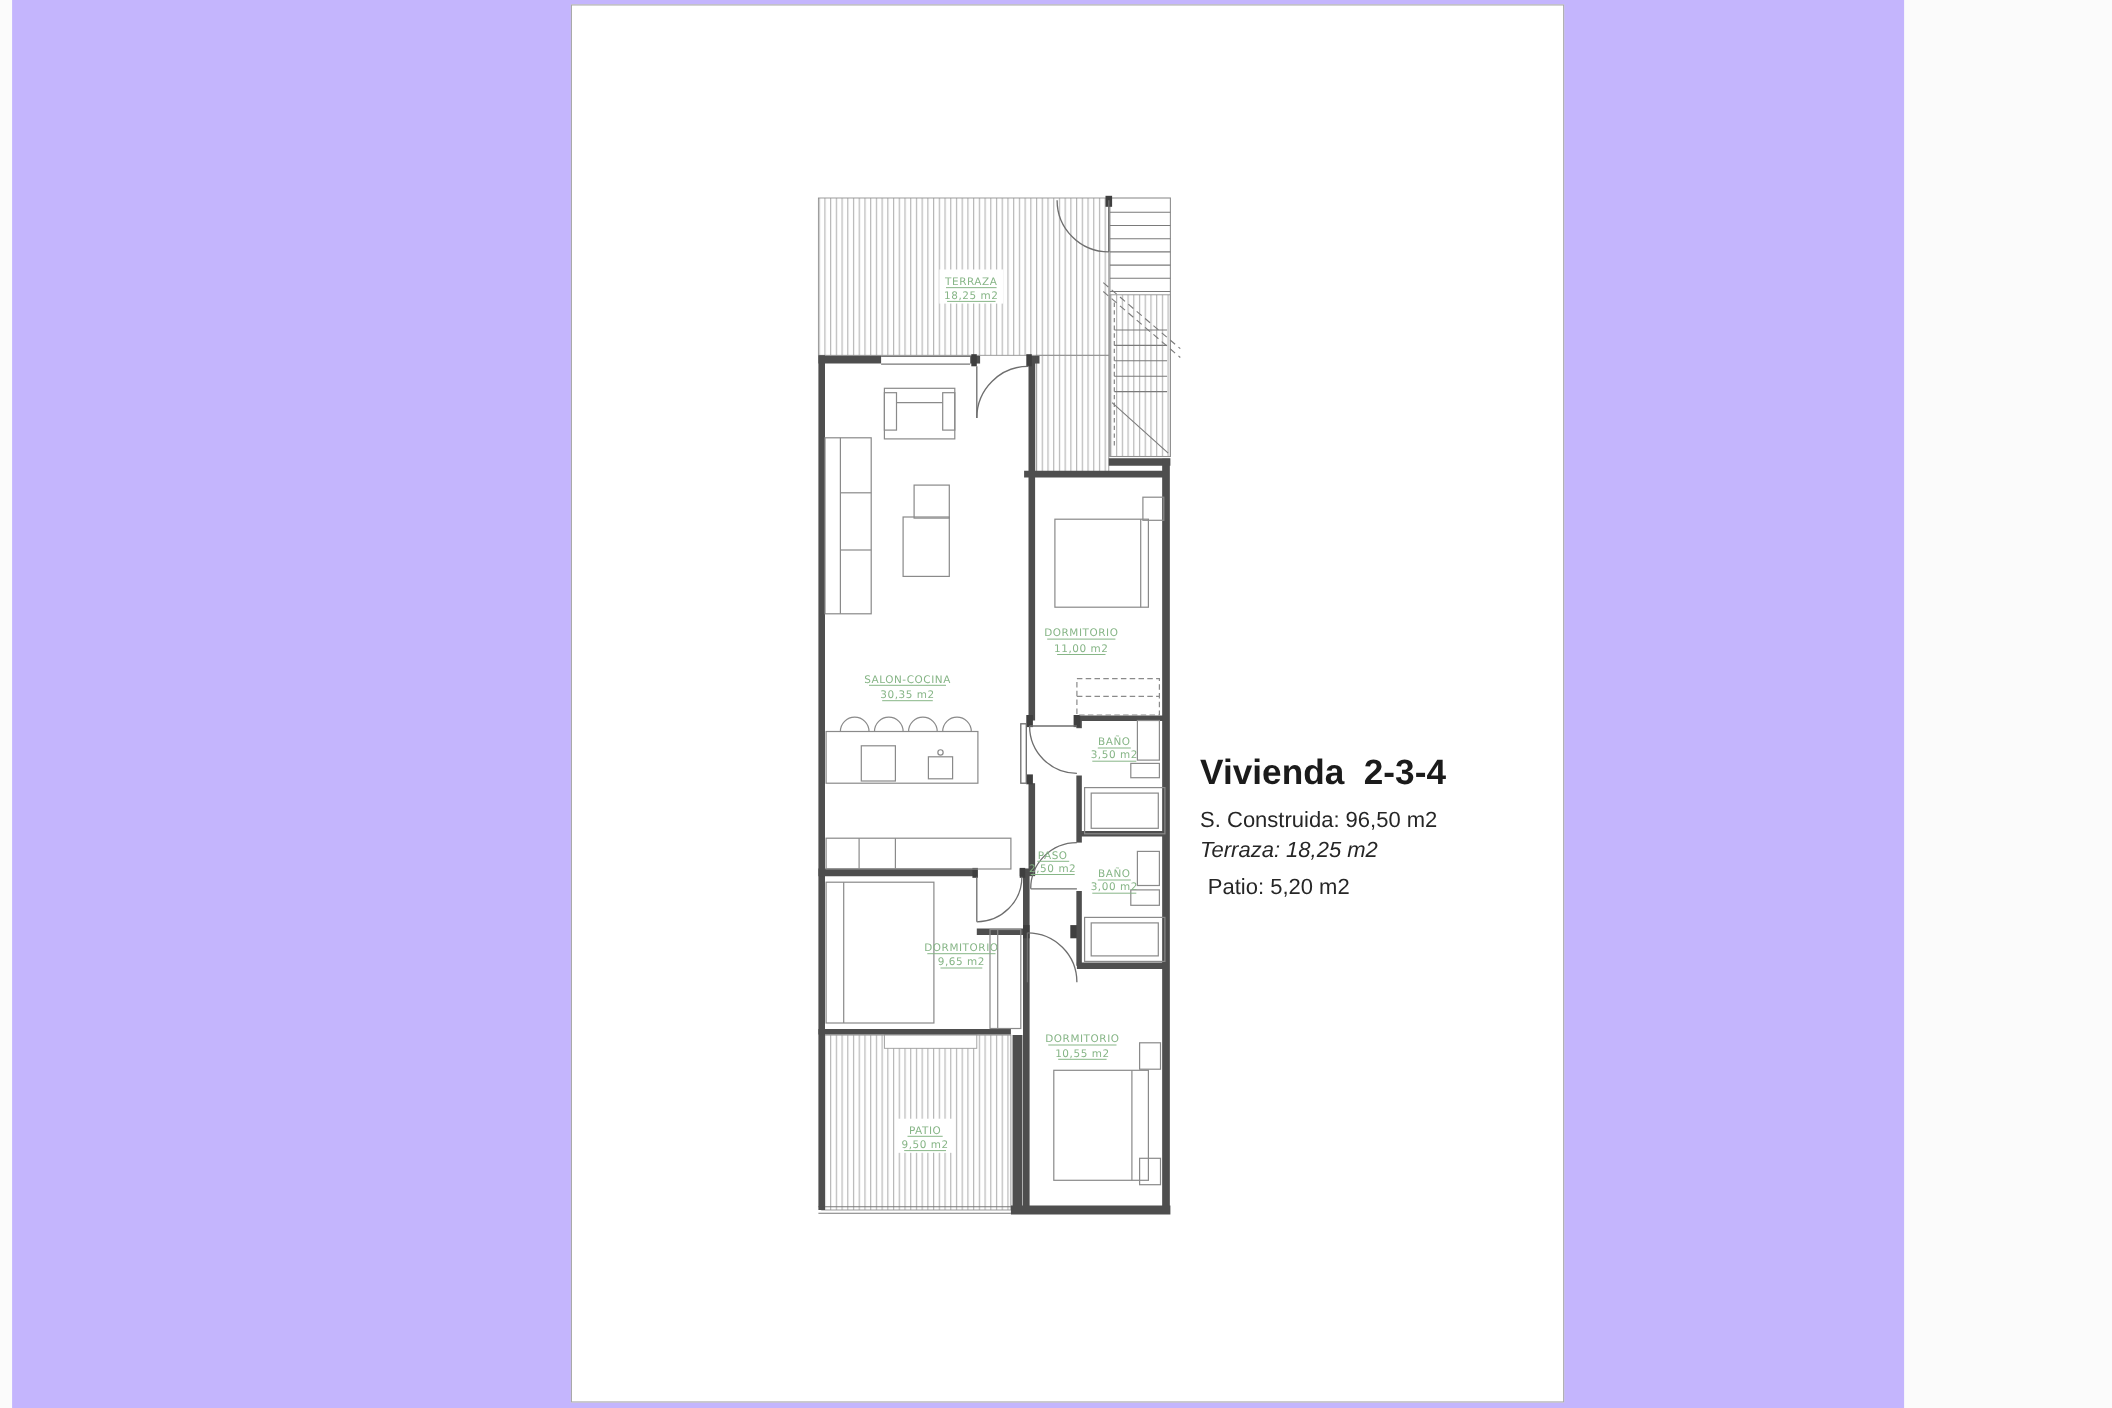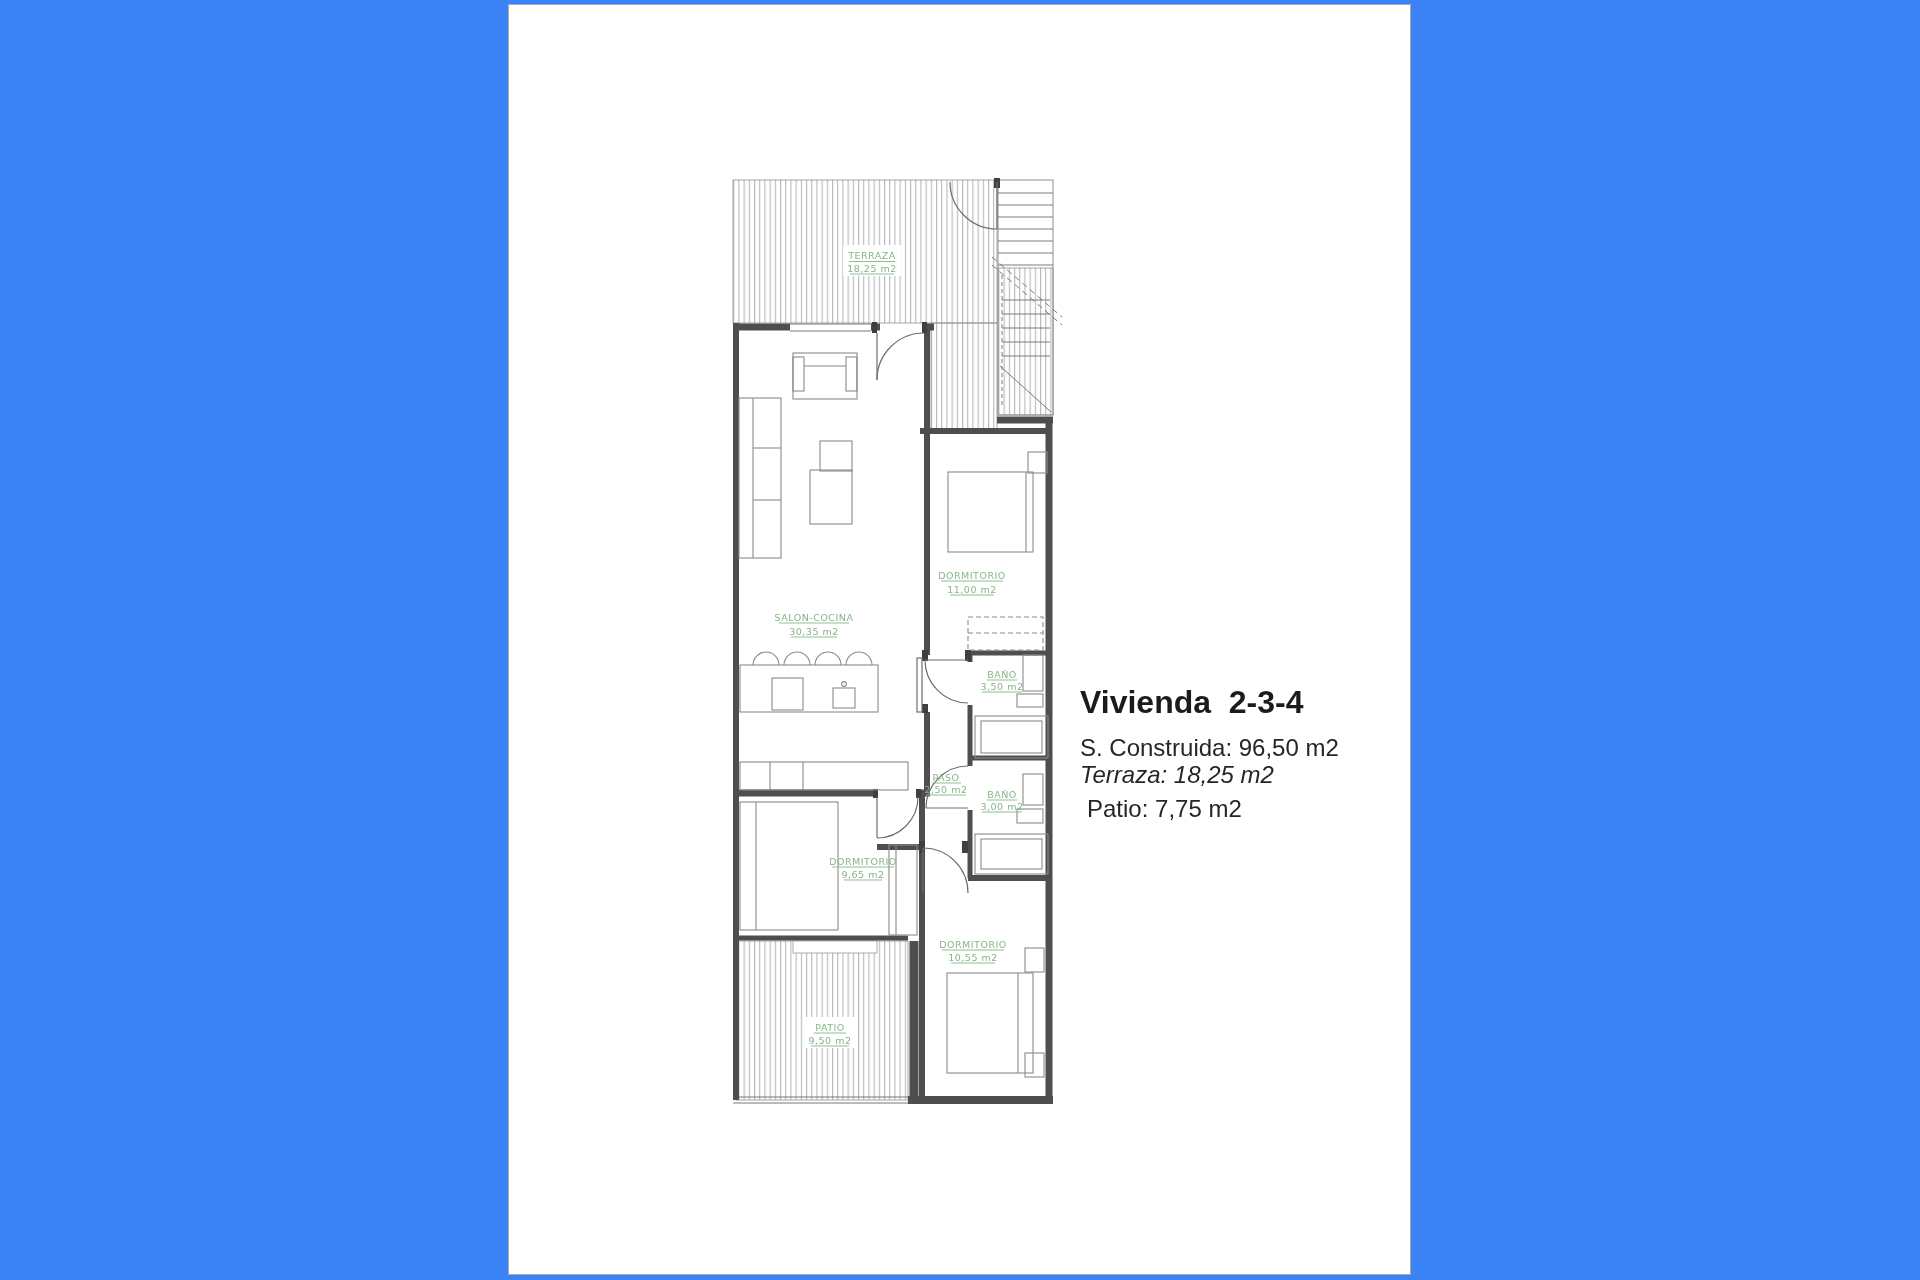--- a/index.html
+++ b/index.html
@@ -1,23 +1,23 @@
 <!DOCTYPE html>
 <html><head>
 <meta charset="utf-8">
 <style>
   html,body{margin:0;padding:0;background:#fbfbfb;}
-  .canvas{position:relative;width:1920px;height:1280px;background:#3b82f6;overflow:hidden;
-          font-family:"Liberation Sans", sans-serif;}
+  .canvas{position:relative;width:1720px;height:1280px;background:#c4b5fd;overflow:hidden;
+          font-family:"Liberation Sans", sans-serif;margin-left:11px;}
   .sheet{position:absolute;left:508px;top:4px;width:903px;height:1271px;
          background:#ffffff;border:1px solid #a9a9a9;box-sizing:border-box;}
   svg.plan{position:absolute;left:0;top:0;width:1920px;height:1280px;}
   .info-title{position:absolute;left:1080px;top:686px;font-size:32px;font-weight:700;
               color:#1b1b1b;white-space:pre;letter-spacing:0px;line-height:1;text-align:right;}
-  .info-line{position:absolute;font-size:24px;color:#262626;white-space:pre;line-height:1.2;}
+  .info-line{position:absolute;font-size:20px;color:#262626;white-space:pre;line-height:1.2;}
   .il1{left:1080px;top:734px;}
   .il2{left:1080px;top:761px;font-style:italic;}
   .il3{left:1087px;top:795px;}
   text.rlab{font-family:"DejaVu Sans", sans-serif;font-size:9.5px;letter-spacing:.5px;}
 </style>
 </head>
 <body>
 
 <div class="canvas">
   <div class="sheet"></div>
@@ -217,14 +217,14 @@
       <text class="rlab" x="830" y="1030.5" text-anchor="middle">PATIO</text>
       <text class="rlab" x="830" y="1043.5" text-anchor="middle">9,50 m2</text>
       <line x1="814" y1="1033" x2="846" y2="1033" stroke="#86b586" stroke-width="0.9"></line>
       <line x1="811" y1="1046" x2="849" y2="1046" stroke="#86b586" stroke-width="0.9"></line>
     </g>
   </svg>
 
   <div class="info-title">Vivienda  2-3-4</div>
   <div class="info-line il1">S. Construida: 96,50 m2</div>
   <div class="info-line il2">Terraza: 18,25 m2</div>
-  <div class="info-line il3">Patio: 7,75 m2</div>
+  <div class="info-line il3">Patio: 5,20 m2</div>
 </div>
 
 </body></html>

